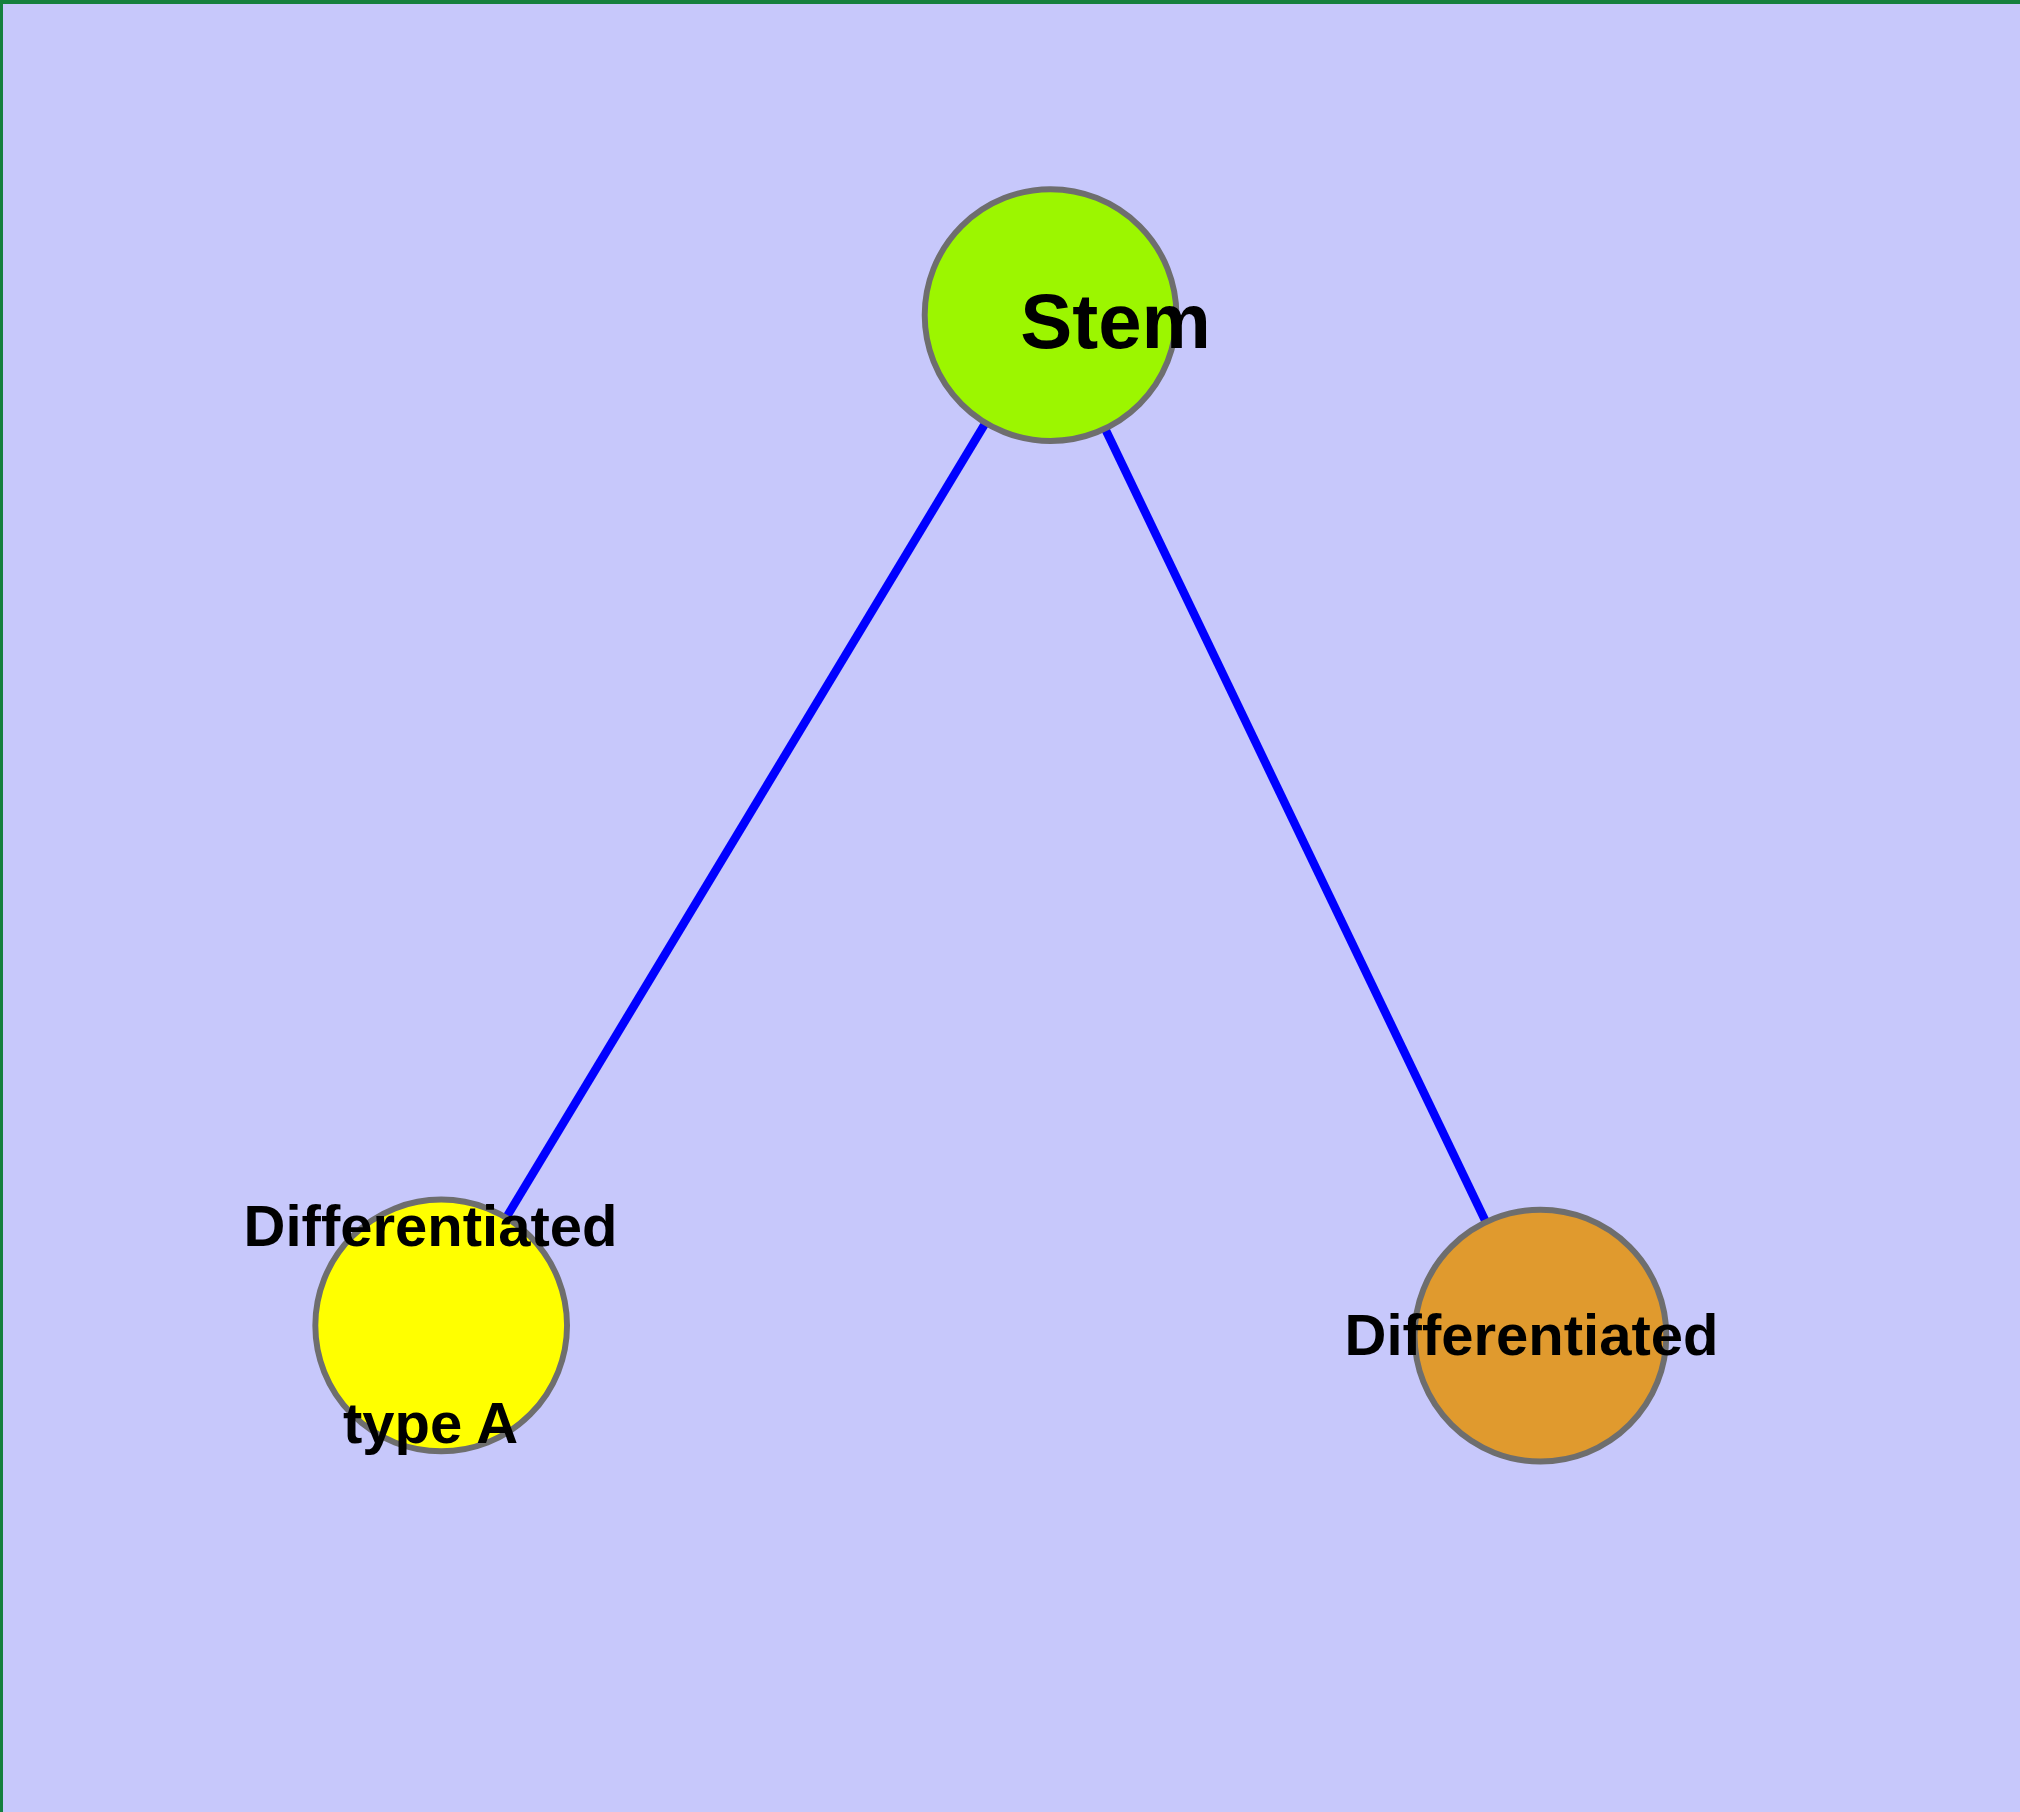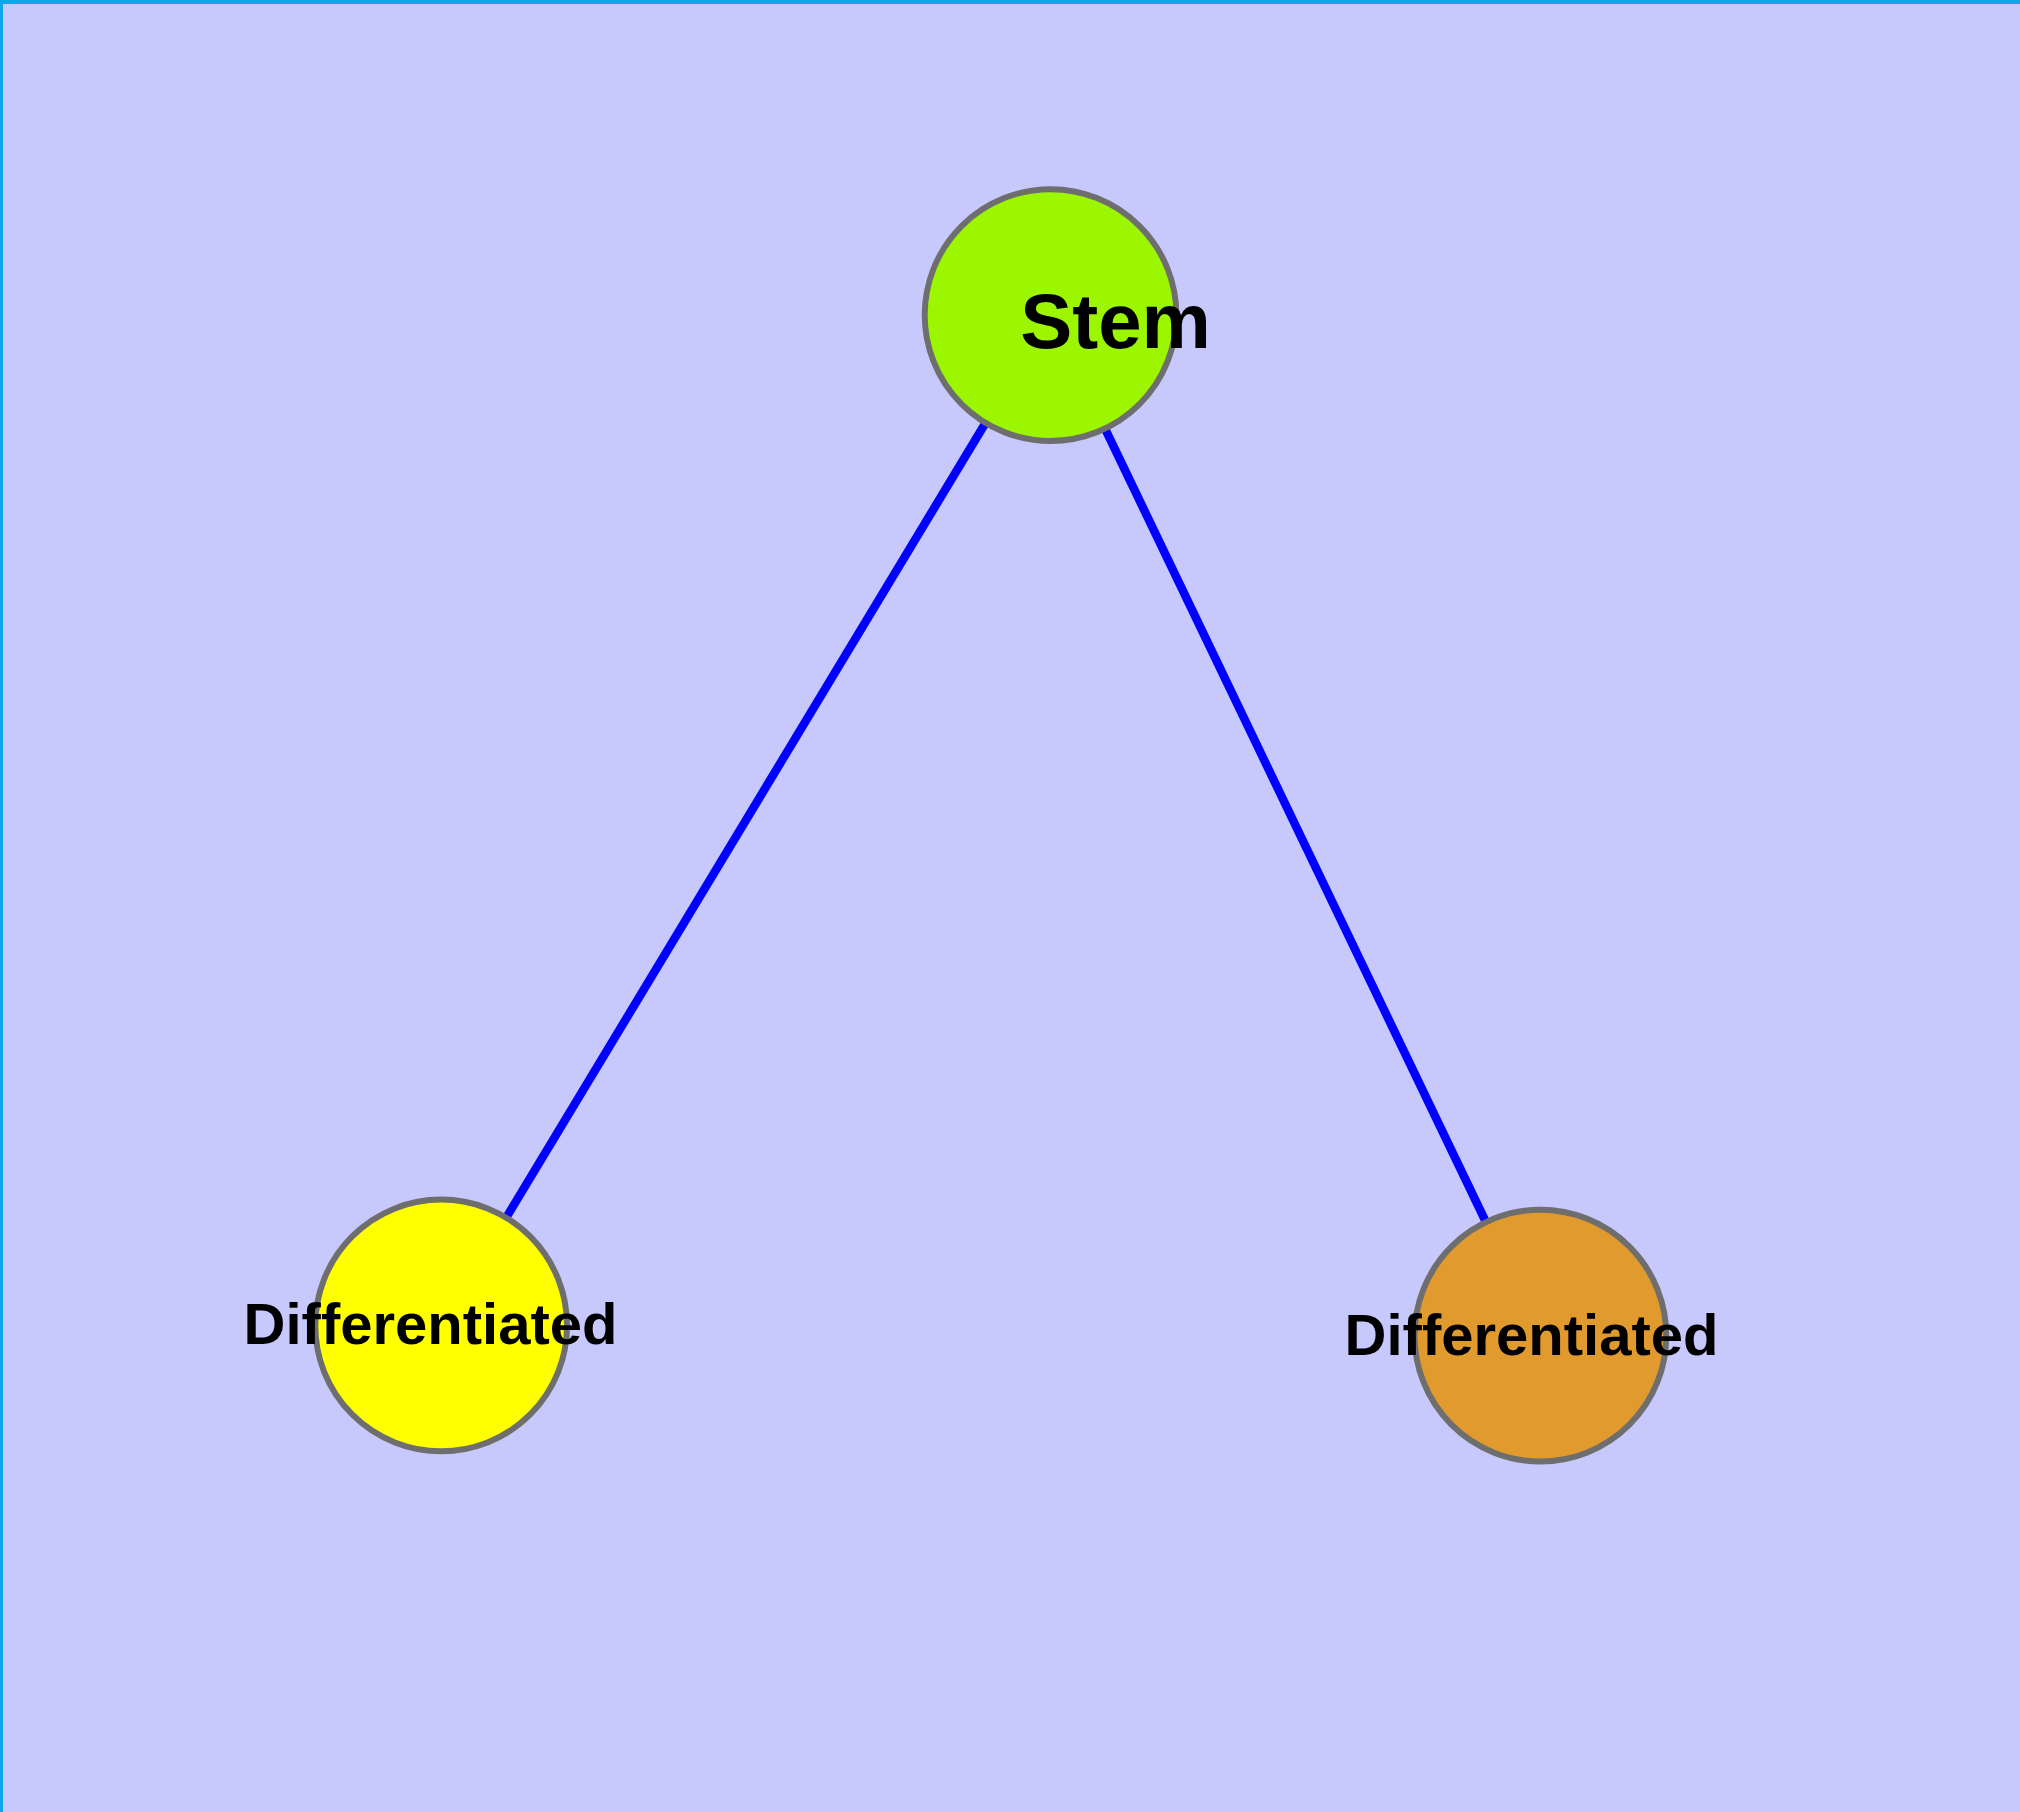--- a/index.html
+++ b/index.html
@@ -5,21 +5,21 @@
 <style>
   html, body {
     margin: 0;
     padding: 0;
     background: #ffffff;
   }
   #canvas {
     position: relative;
     width: 2021px;
     height: 1812px;
-    background: #0ea5e9;
+    background: #15803d;
     overflow: hidden;
     font-family: "Liberation Sans", "DejaVu Sans", sans-serif;
   }
   #plot-area {
     position: absolute;
     left: 2.5px;
     top: 4.2px;
     width: 2018px;
     height: 1808px;
     background: #c7c8fb;
@@ -69,20 +69,21 @@
         <circle cx="1814" cy="1571" r="148.5" fill="#e09a2e" stroke="#6e6e6e" stroke-width="7"></circle>
       </g>
     </svg>
 
     <div class="node-label single" style="left:1048px; top:317px;">
       <span>Stem</span>
     </div>
 
     <div class="node-label double" style="left:428px; top:1320px;">
       <div>Differentiated</div>
+      <div>type A</div>
     </div>
 
     <div class="node-label double" style="left:1529px; top:1331px;">
       <div>Differentiated</div>
     </div>
 
   </div>
 </div>
 
 

